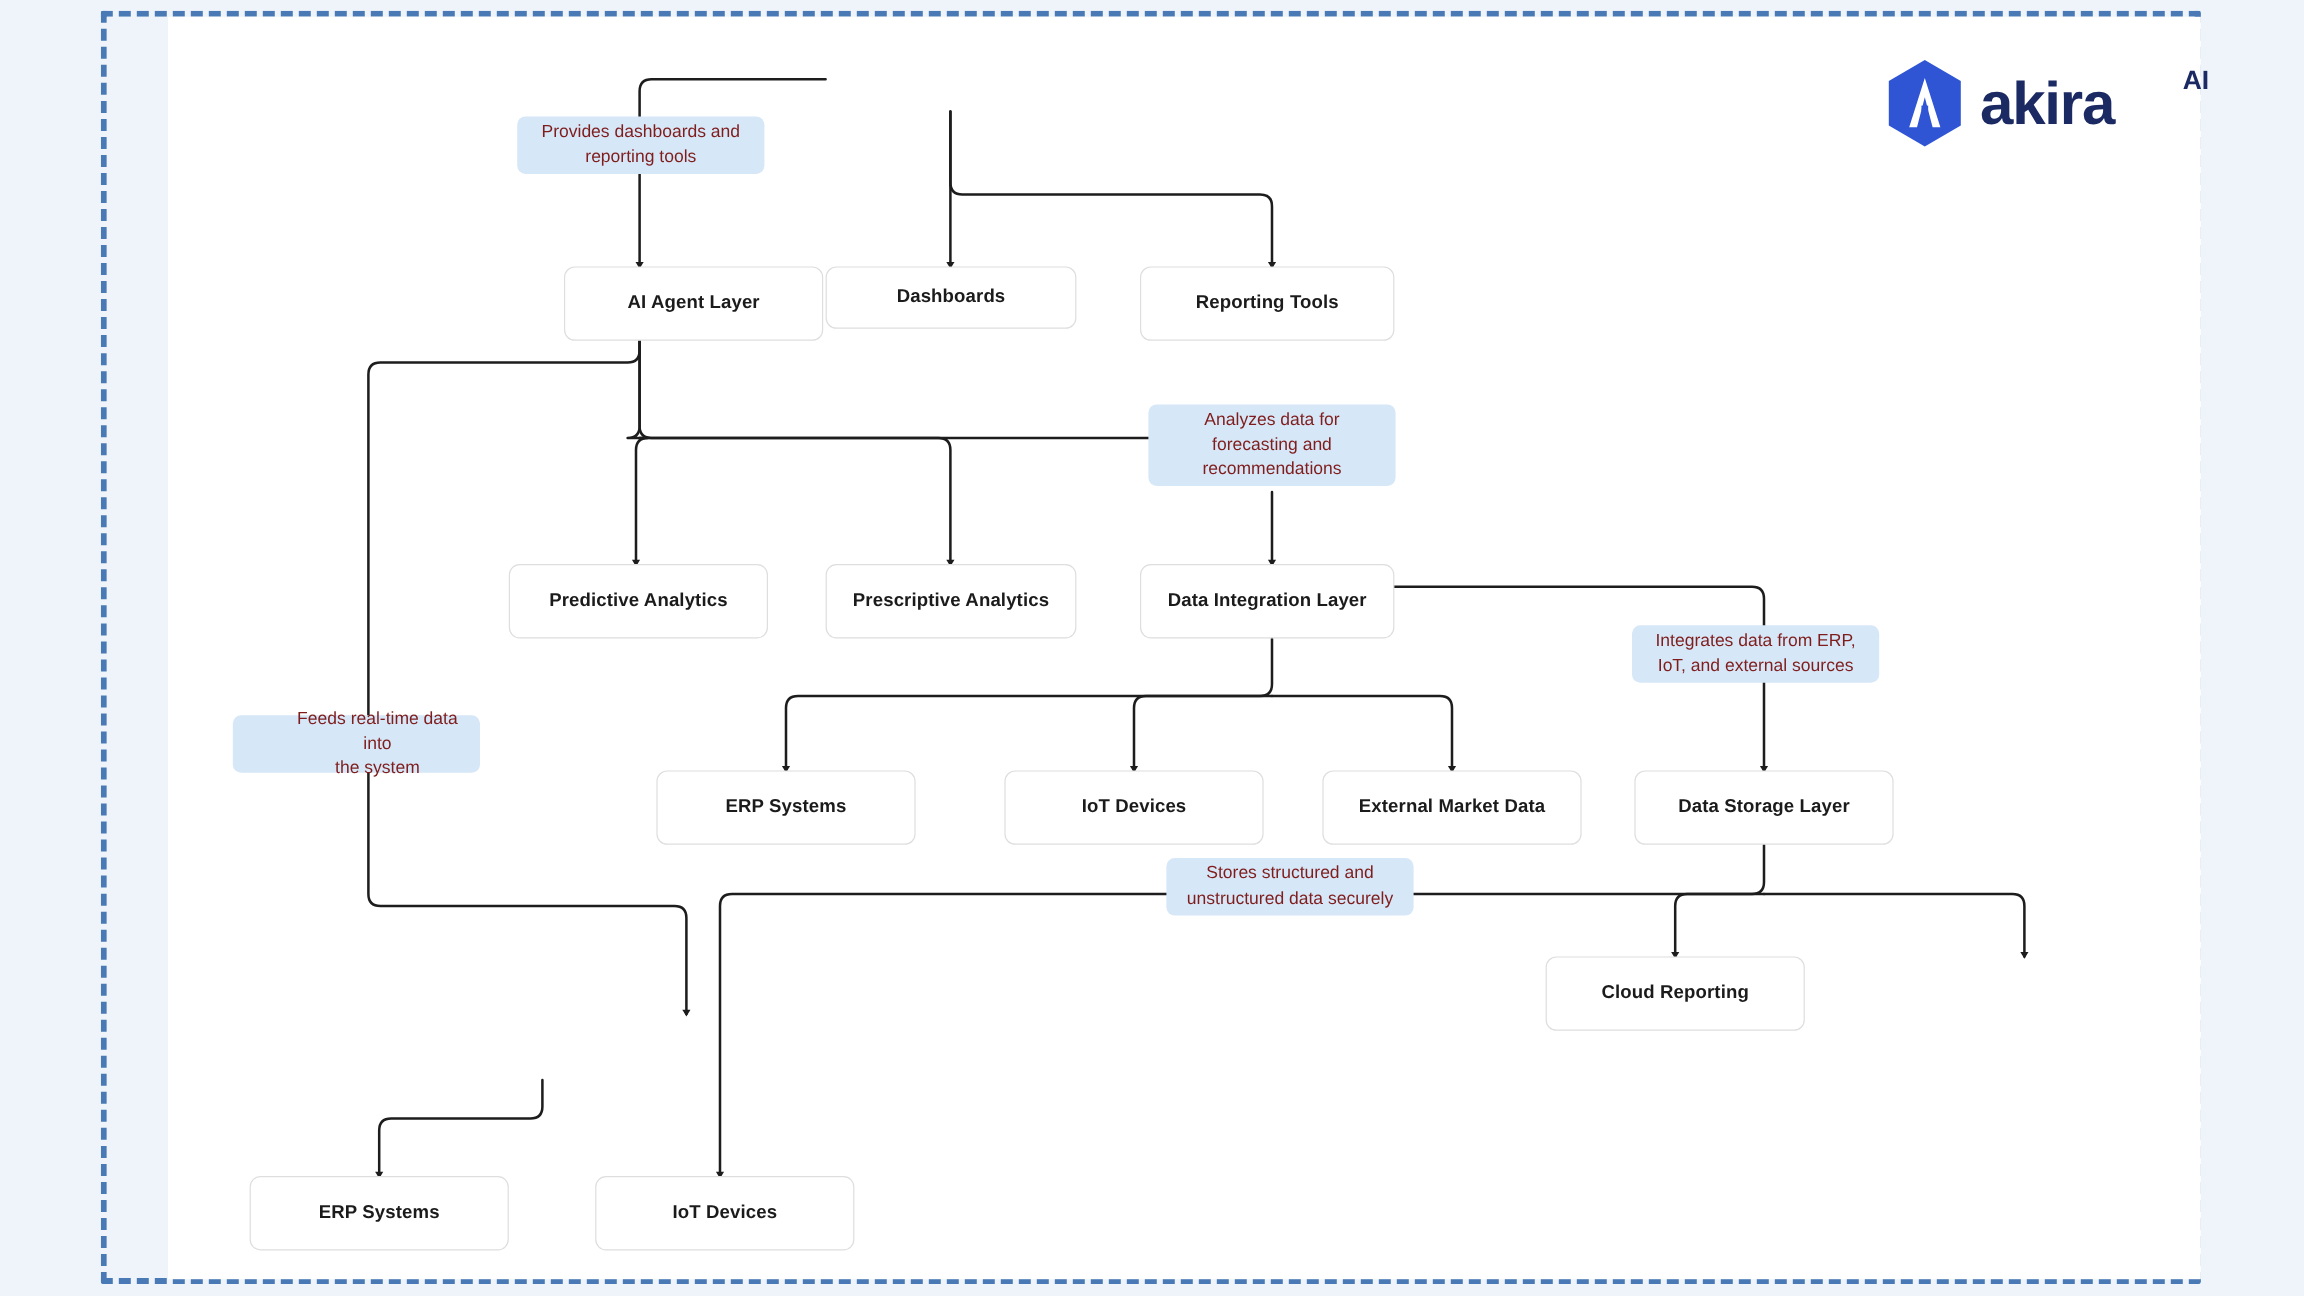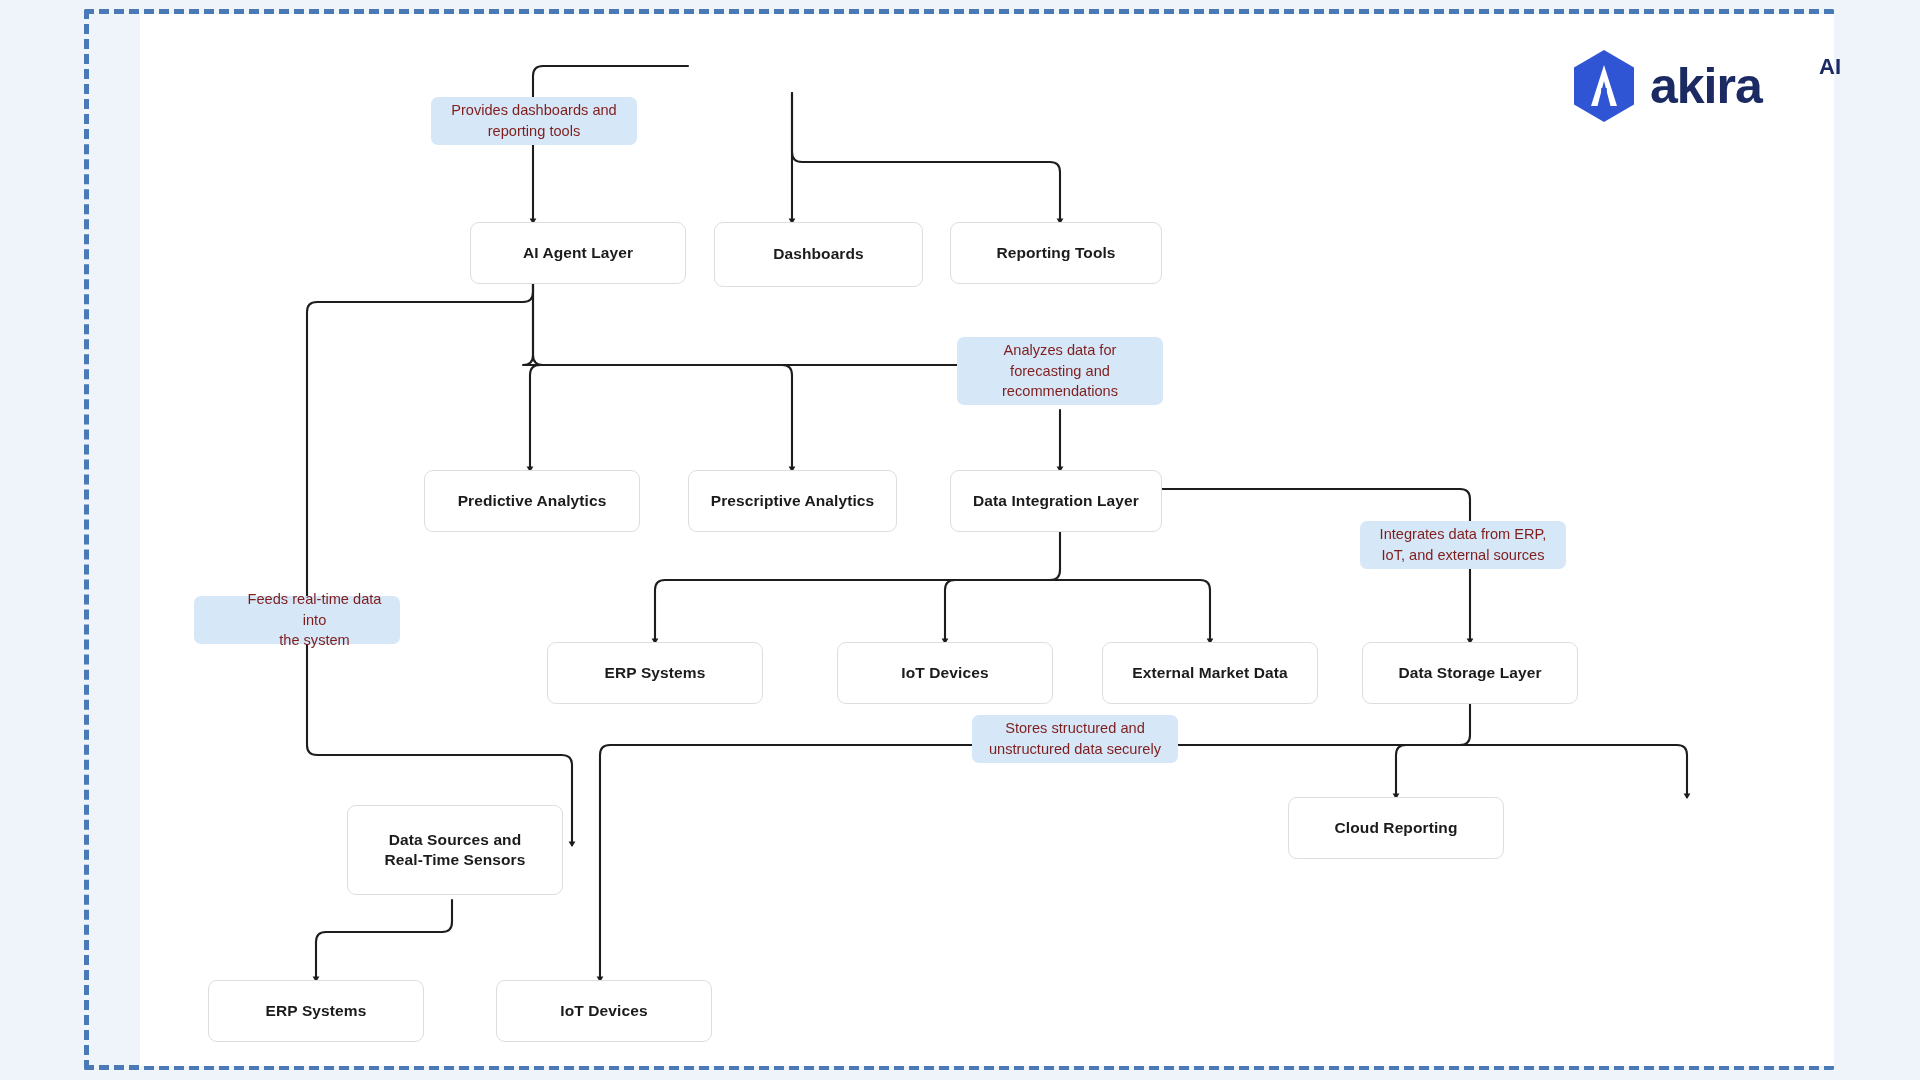--- a/index.html
+++ b/index.html
@@ -117,43 +117,41 @@
       <path d="M1470,745 H1175"></path>
       <path d="M975,745 H610 Q600,745 600,755 V980" marker-end="url(#ah)"></path>
 
       <path d="M452,900 V922 Q452,932 442,932 H326 Q316,932 316,942 V980" marker-end="url(#ah)"></path>
     </g>
   </svg>
 
 
   <div class="node" style="left:424px;top:222px;width:216px;height:62px;margin-left:46px;">AI Agent Layer</div>
 
-  <div class="node" style="left:714px;top:222px;width:209px;height:65px;text-align:center;">Dashboards</div>
+  <div class="node" style="left:688px;top:222px;width:209px;height:52px;text-align:center;">Dashboards</div>
 
   <div class="node" style="left:950px;top:222px;width:212px;height:62px;">Reporting Tools</div>
 
   <div class="node" style="left:424px;top:470px;width:216px;height:62px;">Predictive Analytics</div>
 
   <div class="node" style="left:950px;top:470px;width:212px;height:62px;">Data Integration Layer</div>
 
   <div class="node" style="left:688px;top:470px;width:209px;height:62px;">Prescriptive Analytics</div>
 
   <div class="node" style="left:547px;top:642px;width:216px;height:62px;">ERP Systems</div>
 
   <div class="node" style="left:837px;top:642px;width:216px;height:62px;">IoT Devices</div>
 
   <div class="node" style="left:1102px;top:642px;width:216px;height:62px;">External Market Data</div>
 
   <div class="node" style="left:1362px;top:642px;width:216px;height:62px;">Data Storage Layer</div>
 
   <div class="node" style="left:1288px;top:797px;width:216px;height:62px;">Cloud Reporting</div>
 
 
-  <div class="node" style="left:347px;top:805px;width:216px;height:90px;white-space:pre-line;">Data Sources and
-Real-Time Sensors</div>
 
   <div class="node" style="left:208px;top:980px;width:216px;height:62px;">ERP Systems</div>
 
   <div class="node" style="left:496px;top:980px;width:216px;height:62px;">IoT Devices</div>
 
   <div class="note" style="left:431px;top:97px;width:206px;height:48px;white-space:pre-line;">Provides dashboards and
 reporting tools</div>
 
   <div class="note" style="left:957px;top:337px;width:206px;height:68px;white-space:pre-line;">Analyzes data for
 forecasting and

